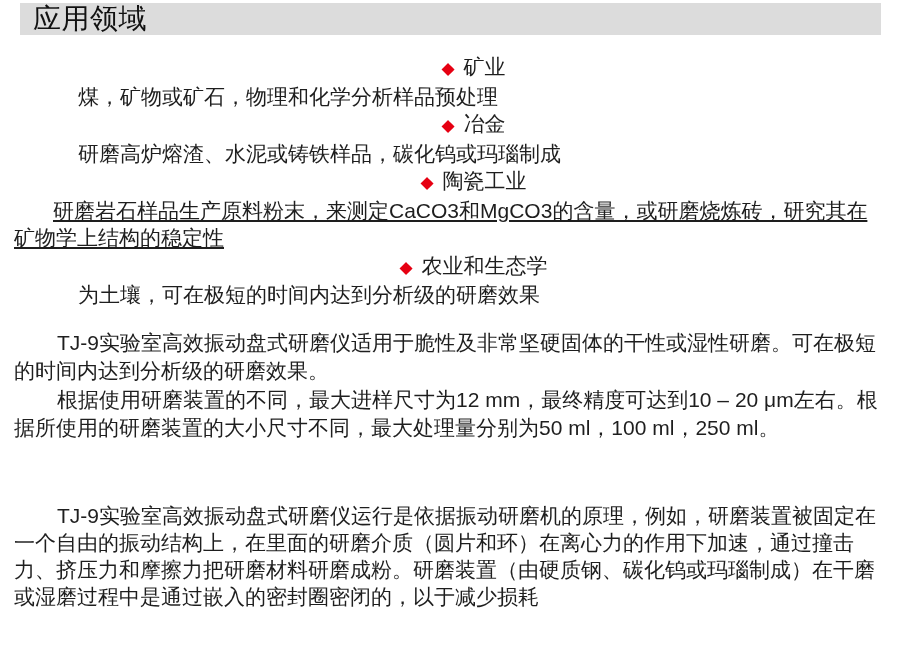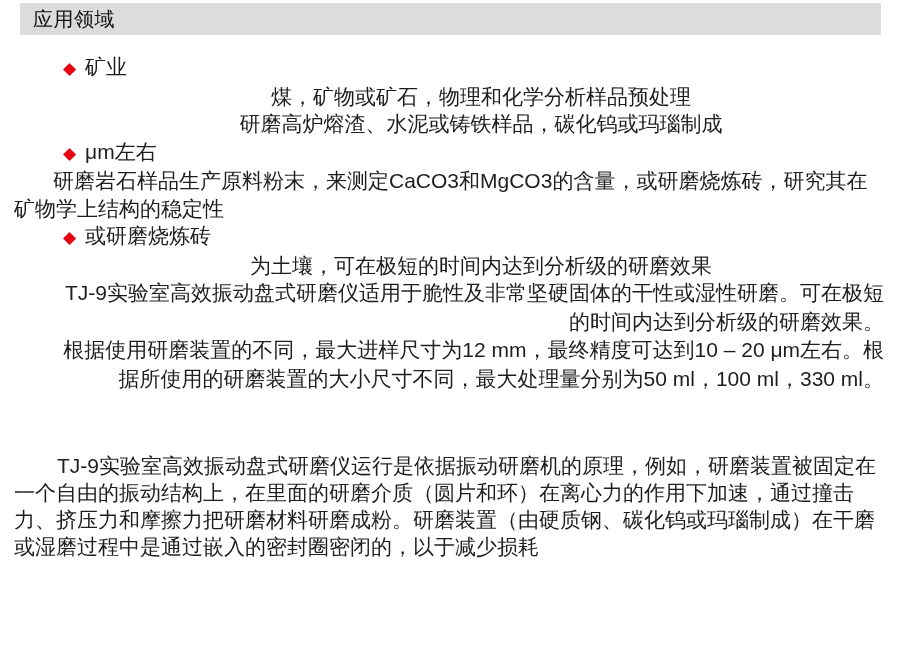--- a/index.html
+++ b/index.html
@@ -17,39 +17,39 @@
     font-size:21px;
   }
   .page{padding-top:3px;}
   .hdr{
     margin-left:20px;
     width:848px;
     height:32px;
     background:var(--hdr-bg);
     line-height:32px;
     padding-left:13px;
-    font-size:20px;
+    font-size:28px;
     color:#111;
     letter-spacing:0.5px;
   }
   .content{
     padding-left:14px;
     padding-right:16px;
     line-height:27.5px;
   }
   .list{margin-top:18px;}
-  .b-label{padding-left:49px;}
+  .b-label{padding-left:49px;text-align:center;}
   .diamond{
     color:var(--accent);
     font-size:17px;
     margin-right:9px;
   }
-  .b-desc{padding-left:64px;text-align:center;}
-  .b-desc-wrap{text-indent:39px;}
-  .paras{margin-top:0;text-align:right;}
+  .b-desc{padding-left:64px;}
+  .b-desc-wrap{text-indent:39px;text-decoration:underline;}
+  .paras{margin-top:20px;}
   p.para{
     margin:0;
     text-indent:43px;
     line-height:28.5px;
   }
   .sec2{margin-top:59px;}
   .sec2 .content{margin-top:26px;}
   p.para3{line-height:27px;}
 </style>
 </head>
@@ -63,37 +63,40 @@
     </div>
 
     <div class="content">
       <div class="list">
 
         <div class="b-label">
           <span class="diamond">◆</span><span>矿业</span>
         </div>
         <div class="b-desc">煤，矿物或矿石，物理和化学分析样品预处理</div>
 
+        <div class="b-label">
+          <span class="diamond">◆</span><span>冶金</span>
+        </div>
         <div class="b-desc">研磨高炉熔渣、水泥或铸铁样品，碳化钨或玛瑙制成</div>
 
         <div class="b-label">
-          <span class="diamond">◆</span><span>μm左右</span>
+          <span class="diamond">◆</span><span>陶瓷工业</span>
         </div>
         <div class="b-desc-wrap">研磨岩石样品生产原料粉末，来测定CaCO3和MgCO3的含量，或研磨烧炼砖，研究其在矿物学上结构的稳定性</div>
 
         <div class="b-label">
-          <span class="diamond">◆</span><span>或研磨烧炼砖</span>
+          <span class="diamond">◆</span><span>农业和生态学</span>
         </div>
         <div class="b-desc">为土壤，可在极短的时间内达到分析级的研磨效果</div>
 
       </div>
 
       <div class="paras">
         <p class="para">TJ-9实验室高效振动盘式研磨仪适用于脆性及非常坚硬固体的干性或湿性研磨。可在极短的时间内达到分析级的研磨效果。</p>
-        <p class="para">根据使用研磨装置的不同，最大进样尺寸为12 mm，最终精度可达到10 – 20 μm左右。根据所使用的研磨装置的大小尺寸不同，最大处理量分别为50 ml，100 ml，330 ml。</p>
+        <p class="para">根据使用研磨装置的不同，最大进样尺寸为12 mm，最终精度可达到10 – 20 μm左右。根据所使用的研磨装置的大小尺寸不同，最大处理量分别为50 ml，100 ml，250 ml。</p>
       </div>
     </div>
   </section>
 
   <section class="sec2">
     <div class="content">
       <p class="para para3">TJ-9实验室高效振动盘式研磨仪运行是依据振动研磨机的原理，例如，研磨装置被固定在一个自由的振动结构上，在里面的研磨介质（圆片和环）在离心力的作用下加速，通过撞击力、挤压力和摩擦力把研磨材料研磨成粉。研磨装置（由硬质钢、碳化钨或玛瑙制成）在干磨或湿磨过程中是通过嵌入的密封圈密闭的，以于减少损耗</p>
     </div>
   </section>
 

